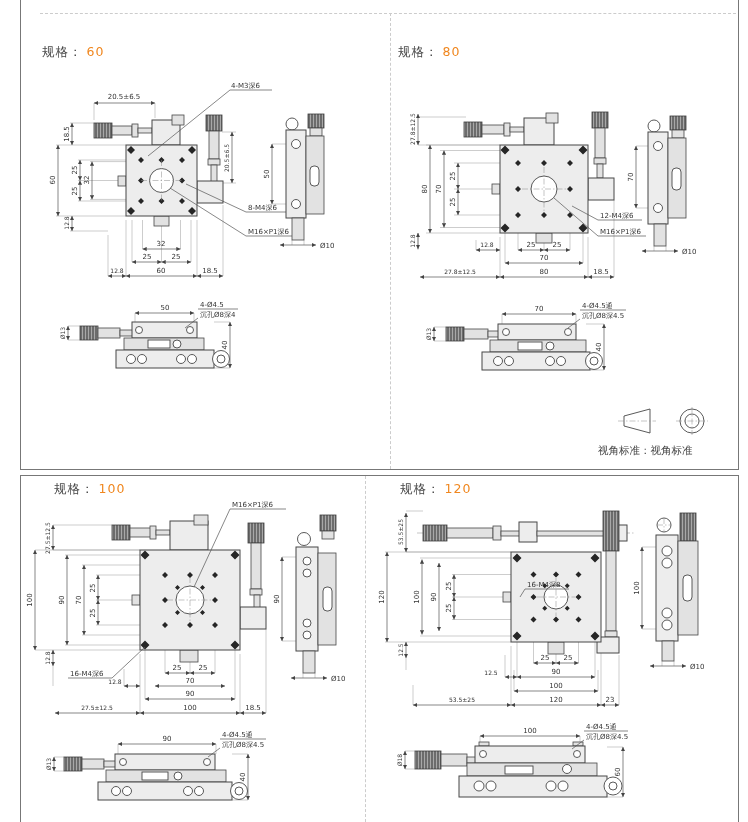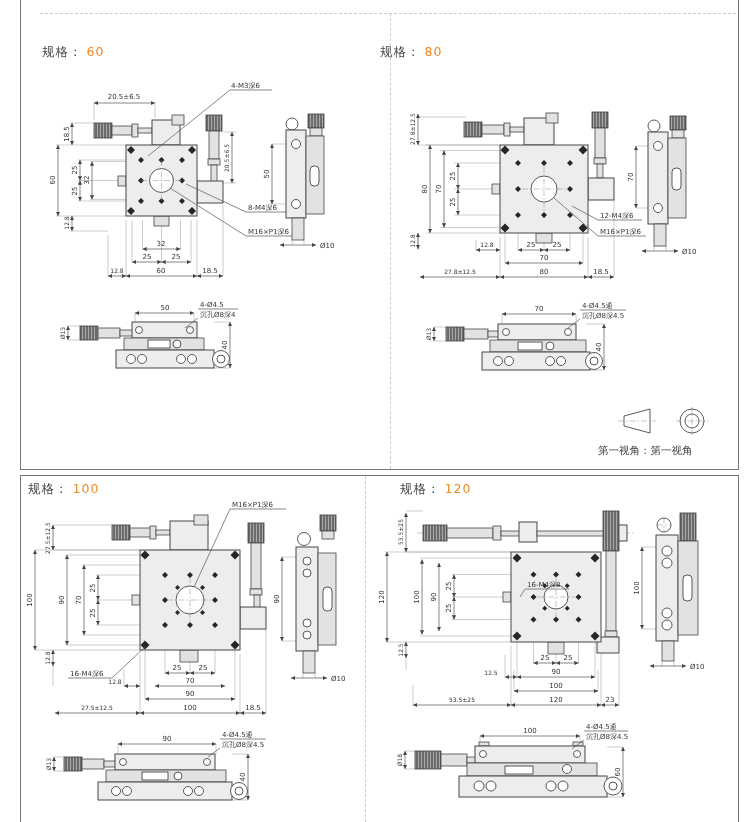--- a/index.html
+++ b/index.html
@@ -39,22 +39,22 @@
     </defs>
   </svg>
 
   <div class="box" style="left:20px;top:0;width:719px;height:470px;border-left:1px solid #777;border-right:1px solid #777;border-bottom:1px solid #777"></div>
   <div class="box" style="left:20px;top:475px;width:719px;height:347px;border-left:1px solid #777;border-right:1px solid #777;border-top:1px solid #777"></div>
   <div class="box" style="left:40px;top:13px;width:696px;border-top:1px dashed #ccc"></div>
   <div class="box" style="left:390px;top:13px;height:456px;border-left:1px dashed #ccc"></div>
   <div class="box" style="left:365px;top:476px;height:346px;border-left:1px dashed #ccc"></div>
 
   <div class="hdr" style="left:42px;top:44px"><span>规格：</span><span class="num">60</span></div>
-  <div class="hdr" style="left:380px;top:44px"><span>规格：</span><span class="num">80</span></div>
-  <div class="hdr" style="left:28px;top:481px"><span>规格：</span><span class="num">100</span></div>
+  <div class="hdr" style="left:398px;top:44px"><span>规格：</span><span class="num">80</span></div>
+  <div class="hdr" style="left:54px;top:481px"><span>规格：</span><span class="num">100</span></div>
   <div class="hdr" style="left:400px;top:481px"><span>规格：</span><span class="num">120</span></div>
 
   <svg class="q" style="left:20px;top:70px" width="360" height="320">
     <g>
       <path class="ext" d="M74 50V33M135 48V33M106 75H36M106 146H36M74 53H50M88 161H50M121 90H58M121 110.5H58M121 131H58M141.5 91.6H70M141.5 129.4H70M202 62H216M203 113H216"></path>
       <path class="ext" d="M106 150V206M177 150V206M88 165V206M203 135V206M122.5 150V179M160.5 150V179M112 150V192M141.5 150V192M171 150V192"></path>
       <rect class="st2" x="98" y="106" width="8" height="10"></rect>
       <rect class="st2" x="134" y="146" width="15" height="10"></rect>
       <rect class="kn" x="74" y="53" width="18" height="15"></rect>
       <rect class="st2" x="92" y="56" width="20" height="9"></rect>
@@ -250,21 +250,21 @@
     </g>
   </svg>
 
   <svg class="q" style="left:600px;top:404px" width="140" height="40">
     <polygon class="wt" points="24,12 50,5 50,29 24,22"></polygon>
     <path class="cc" d="M18 17H56"></path>
     <circle class="wt" cx="92" cy="17" r="12"></circle>
     <circle class="wt" cx="92" cy="17" r="7"></circle>
     <path class="cc" d="M76 17H108M92 3V31"></path>
   </svg>
-  <div class="foot-cap" style="left:598px;top:444px">第一视角：第一视角</div>
+  <div class="foot-cap" style="left:598px;top:444px">视角标准：视角标准</div>
 
   <svg class="q" style="left:20px;top:495px" width="345" height="327">
     <g>
       <path class="ext" d="M92 30H33M120 55H33M120 55H15M120 155H15M125 60H45M125 150H45M145 70H62M145 140H62M145 80H76M145 105H76M145 130H76"></path>
       <path class="ext" d="M120 159V218M220 159V218M104 174V191M145 155V178M170 155V178M195 155V178M125 155V204M215 155V204M246 134V218M33 171V191"></path>
       <rect class="st2" x="112" y="100" width="8" height="10"></rect>
       <rect class="st2" x="160" y="155" width="18" height="12"></rect>
       <rect class="kn" x="92" y="30" width="18" height="15"></rect>
       <rect class="st2" x="110" y="33" width="22" height="9"></rect>
       <rect class="st2" x="130" y="31" width="6" height="13"></rect>

